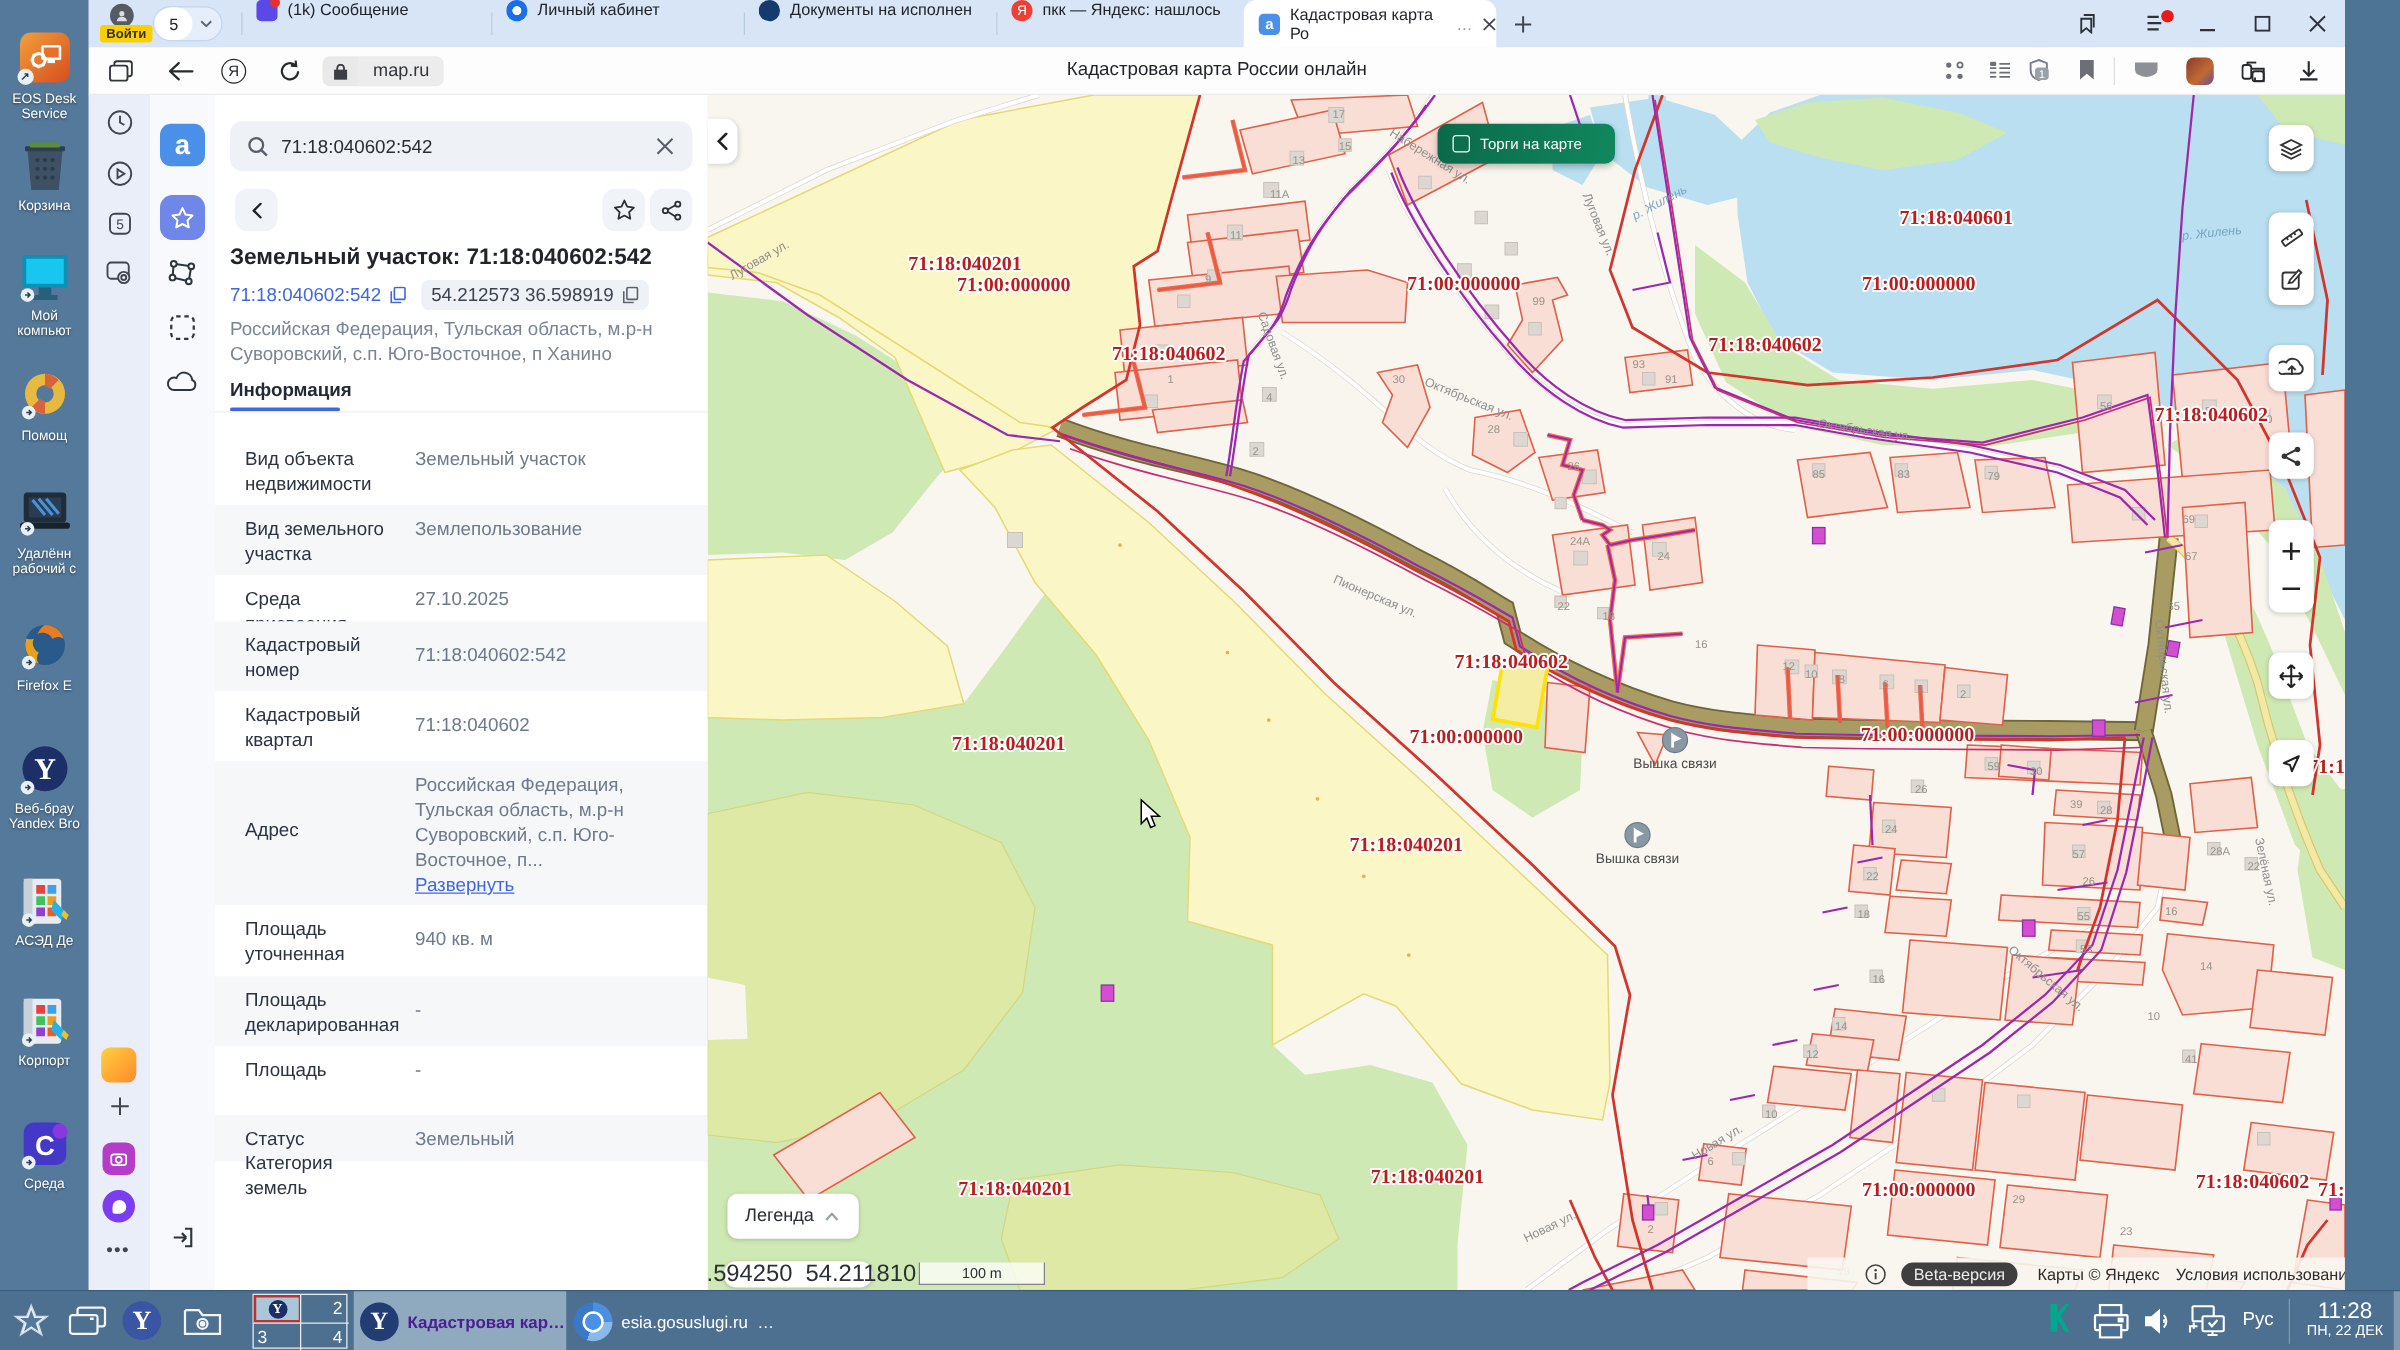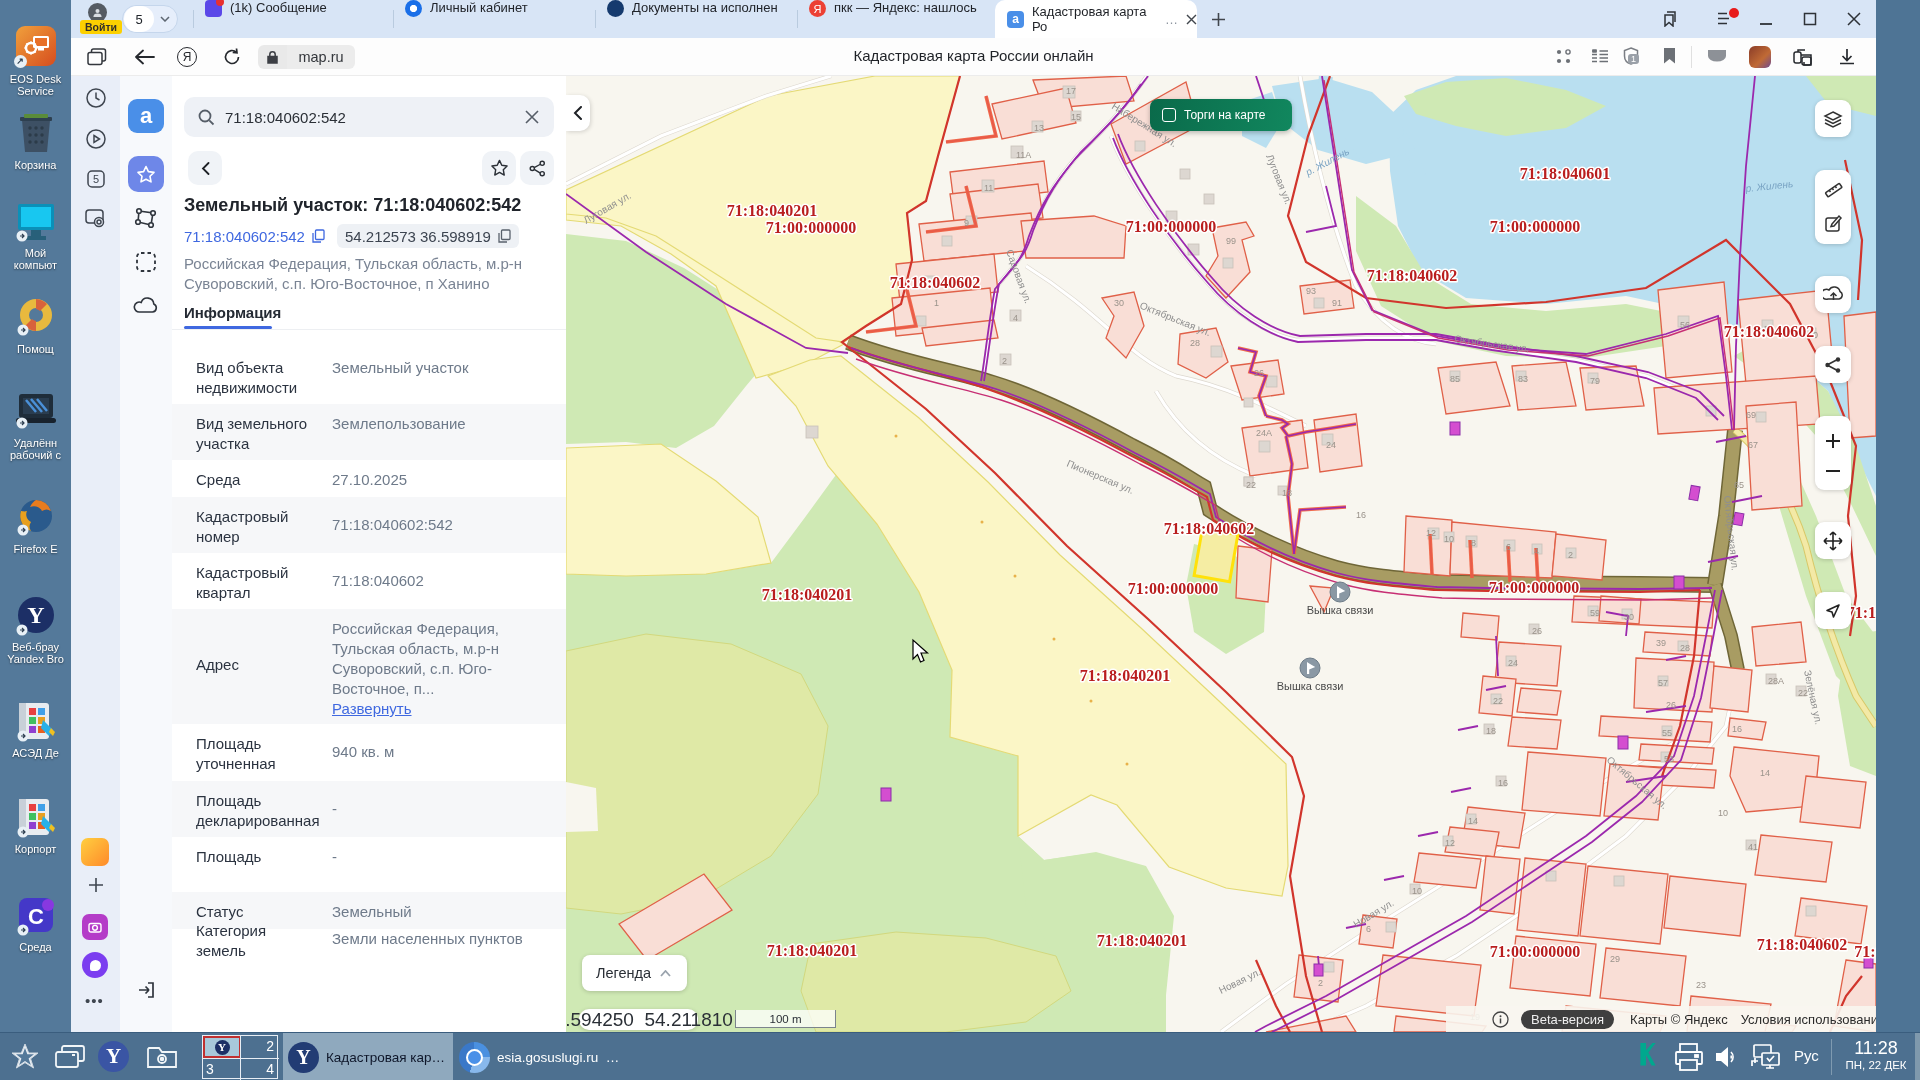--- a/index.html
+++ b/index.html
@@ -461,21 +461,20 @@
       <div class="row" style="top:761px;height:37px">
           <div class="rl">Площадь</div>
           <div class="rv">-</div>
         </div>
       <div class="row g" style="top:816px;height:37px">
           <div class="rl">Статус</div>
           <div class="rv">Земельный</div>
         </div>
       <div class="row" style="top:835px;height:56px">
           <div class="rl">Категория земель</div>
-          <div class="rv" style="padding-top:18px">Земли населенных пунктов</div>
         </div>
     </div>
     <div id="mapw">
       <svg id="mapsvg" width="1310" height="956" viewBox="0 0 1310 956">
       <rect width="1310" height="956" fill="#f8f6ef"></rect>
 
       <polygon fill="#cfe9b4" points="0,498 140,498 205,487 240,440 272,396 311,448 353,516 386,594 384,661 452,680 452,760 478,784 520,778 570,788 600,830 600,956 0,956"></polygon>
       <polygon fill="#cfe9b4" points="452,760 478,784 530,776 580,790 608,840 600,919 560,930 500,900 460,830"></polygon>
 
       <polygon fill="#cfe9b4" points="0,158 60,165 118,192 168,224 200,250 205,280 180,310 148,350 110,372 60,366 0,368"></polygon>
@@ -1006,21 +1005,21 @@
     <div style="position:absolute;right:3px;top:2px;color:#fff;font-size:14px">2</div>
     <div style="position:absolute;left:3px;bottom:1px;color:#fff;font-size:14px">3</div>
     <div style="position:absolute;right:3px;bottom:1px;color:#fff;font-size:14px">4</div>
     <div style="position:absolute;left:0;top:22px;width:76px;height:1.4px;background:#e8eef4"></div>
     <div style="position:absolute;left:37px;top:0;width:1.4px;height:44px;background:#e8eef4"></div>
   </div>
   <div class="tb" style="left:283px;width:170px;background:#8fa9be">
     <div style="width:31px;height:31px;border-radius:50%;background:#223c74;display:flex;align-items:center;justify-content:center;margin-left:5px">
         <span style="color:#fff;font-size:20px;font-weight:bold;font-family:'Liberation Serif'">Y</span>
       </div>
-    <span style="color:#0f172a;font-size:13.5px;font-weight:normal;margin-left:7px">Кадастровая кар<span style="letter-spacing:1px">…</span></span>
+    <span style="color:#4c1d95;font-size:13.5px;font-weight:bold;margin-left:7px">Кадастровая кар<span style="letter-spacing:1px">…</span></span>
   </div>
   <div class="tb" style="left:453px;width:240px">
     <div style="width:31px;height:31px;border-radius:50%;background:conic-gradient(#4a90e0 0 25%,#88b8ec 25% 55%,#3a78c8 55% 100%);display:flex;align-items:center;justify-content:center;margin-left:6px">
         <span style="width:17px;height:17px;border-radius:50%;background:#4a90e8;border:2.5px solid #fff;display:block"></span>
       </div>
     <span style="font-size:13.5px;margin-left:7px;color:#fff">esia.gosuslugi.ru&nbsp; …</span>
   </div>
   <div style="position:absolute;left:1638px;top:10px;width:22px;height:28px">
     <svg width="22" height="28" viewBox="0 0 22 28">
         <path d="M3,0 10,0 10,9 18,0 22,0 13,12 22,28 17,28 10,15 10,28 3,28 z" fill="#00a88e" transform="scale(.8)"></path>

